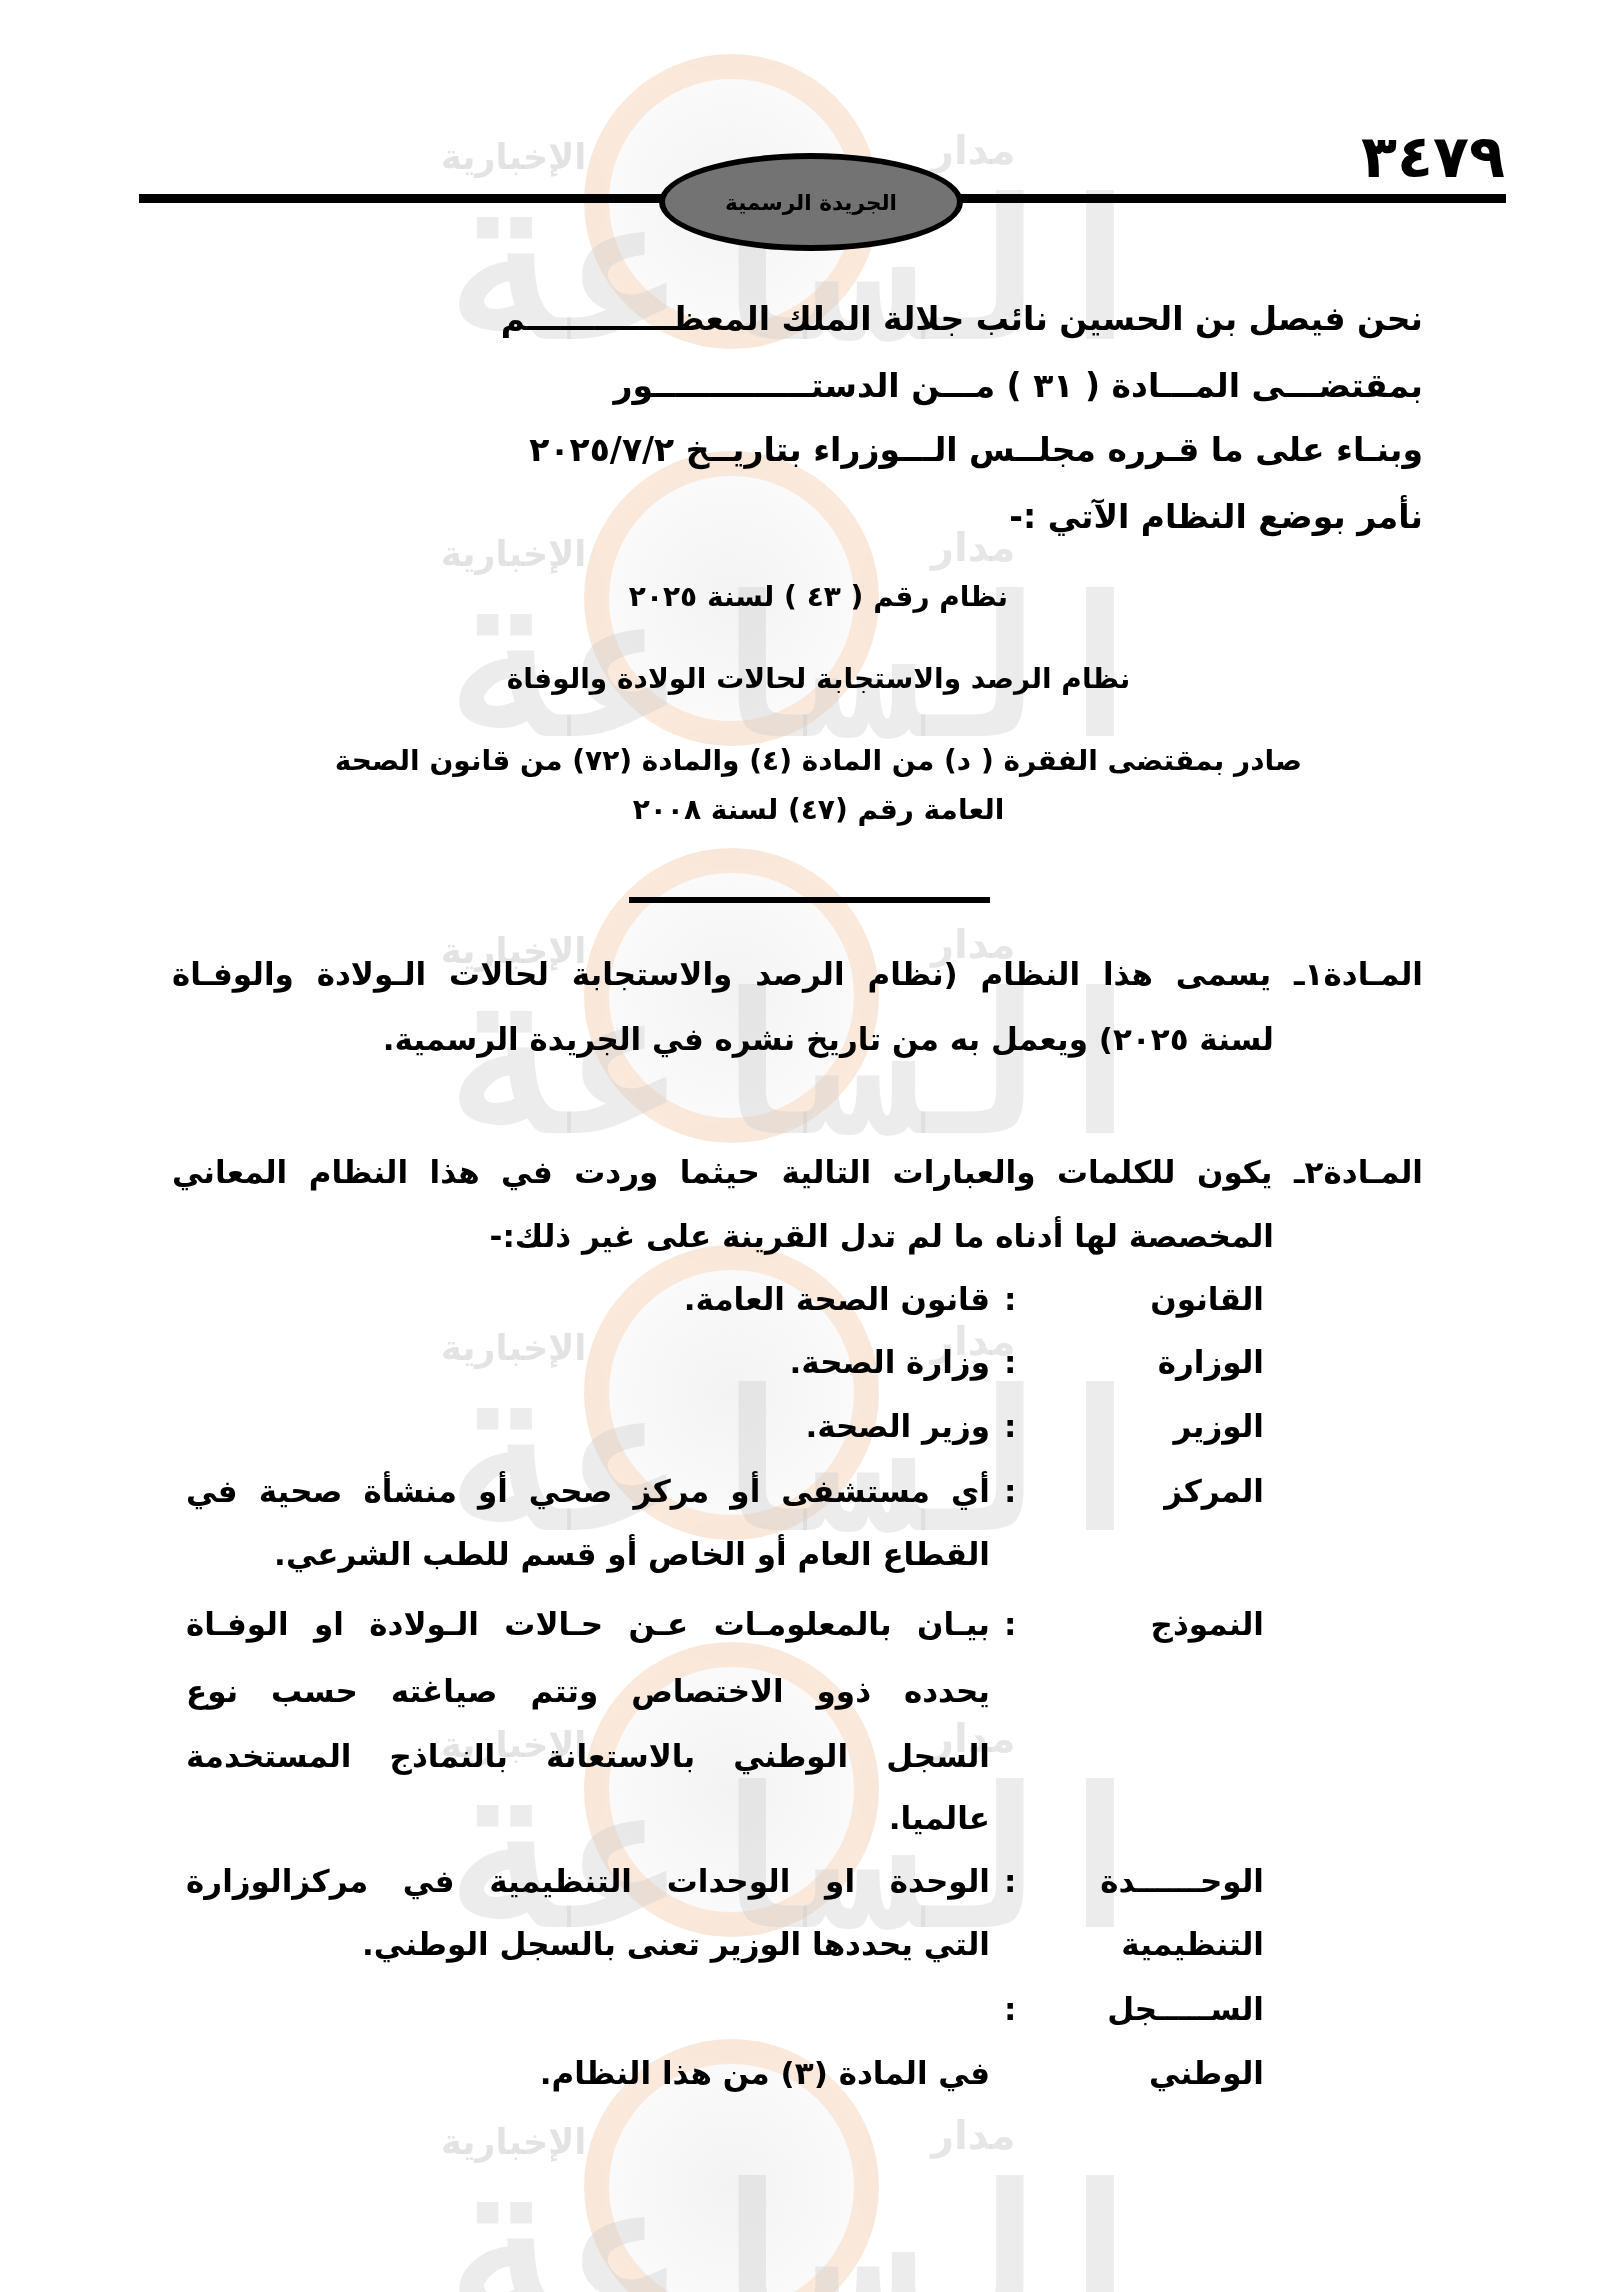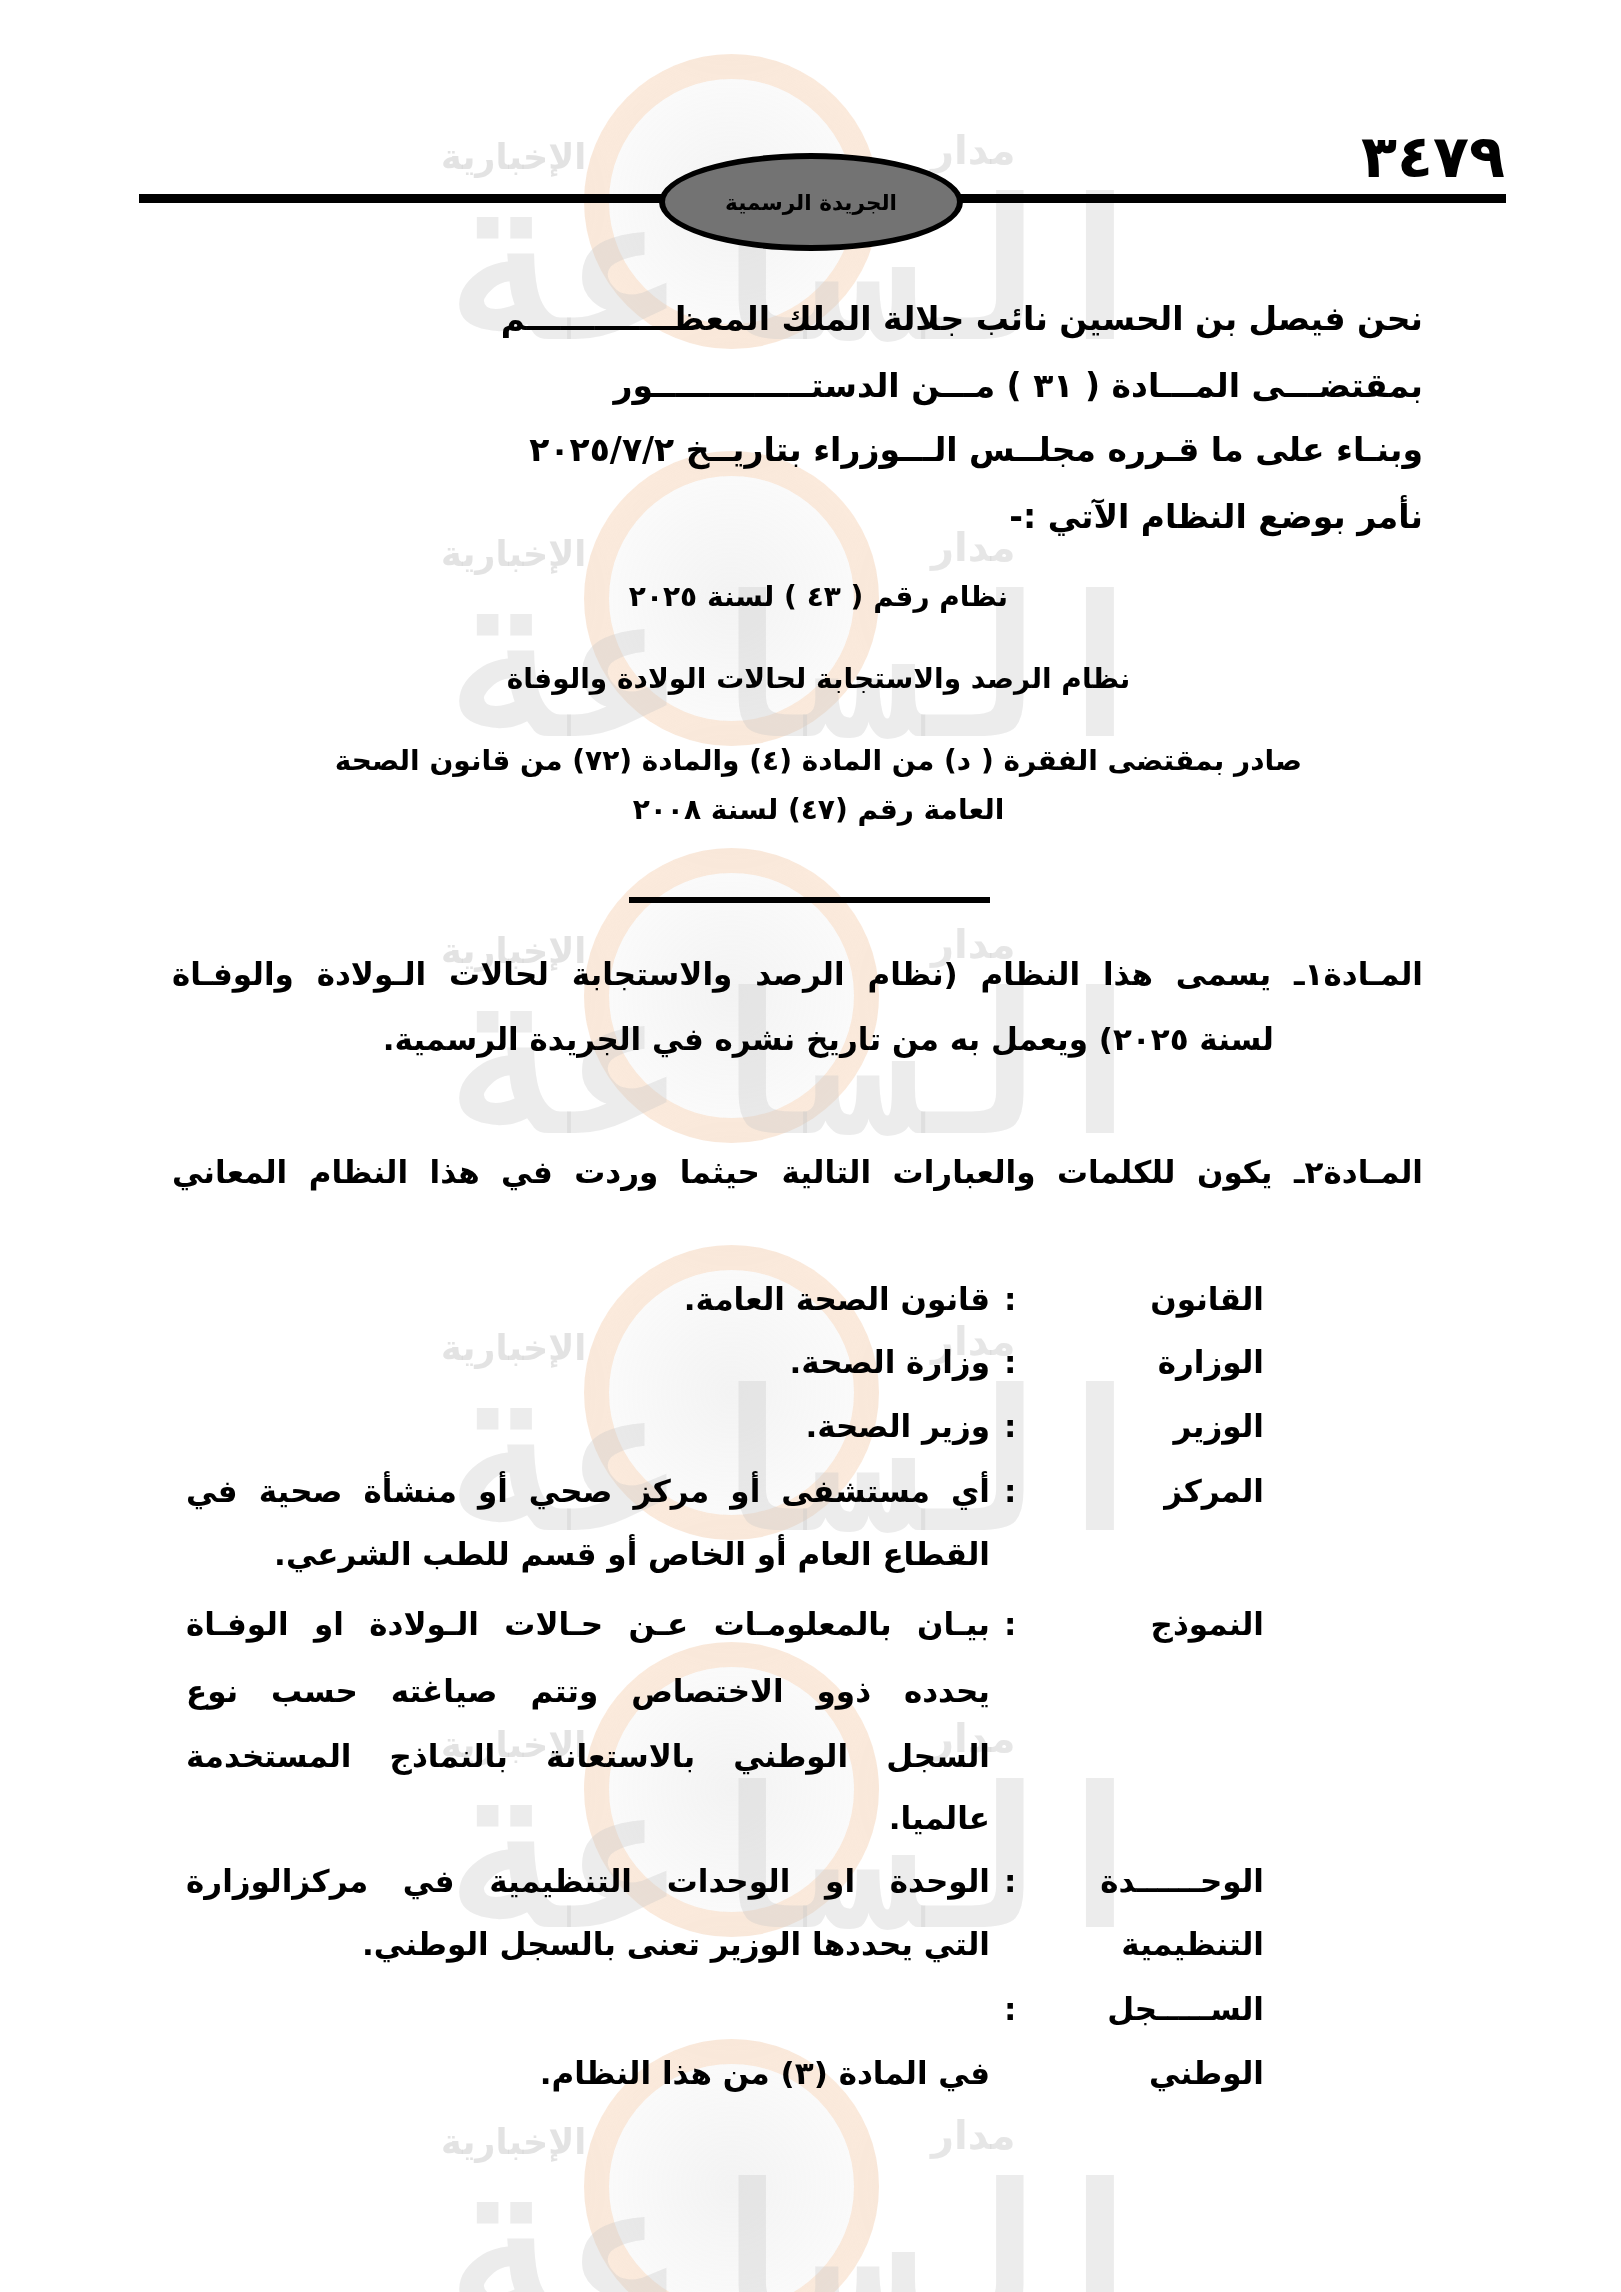--- a/index.html
+++ b/index.html
@@ -123,20 +123,21 @@
   <div class="line center" style="top:665px;">نظام الرصد والاستجابة لحالات الولادة والوفاة</div>
   <div class="line center" style="top:747px;">صادر بمقتضى الفقرة ( د) من المادة (٤) والمادة (٧٢) من قانون الصحة</div>
   <div class="line center" style="top:796px;">العامة رقم (٤٧) لسنة ٢٠٠٨</div>
 
   <div class="separator"></div>
 
   <div class="line article" style="top:959px;">المـادة١ـ يسمى هذا النظام (نظام الرصد والاستجابة لحالات الـولادة والوفـاة</div>
   <div class="line article-cont" style="top:1024px;">لسنة ٢٠٢٥) ويعمل به من تاريخ نشره في الجريدة الرسمية.</div>
 
   <div class="line article" style="top:1157px;">المـادة٢ـ يكون للكلمات والعبارات التالية حيثما وردت في هذا النظام المعاني</div>
+  <div class="line article-cont" style="top:1221px;">المخصصة لها أدناه ما لم تدل القرينة على غير ذلك:-</div>
 
   <div class="def-term" style="top:1284px;">القانون</div>
   <div class="def-colon" style="top:1284px;">:</div>
   <div class="def-text" style="top:1284px;">قانون الصحة العامة.</div>
 
   <div class="def-term" style="top:1347px;">الوزارة</div>
   <div class="def-colon" style="top:1347px;">:</div>
   <div class="def-text" style="top:1347px;">وزارة الصحة.</div>
 
   <div class="def-term" style="top:1411px;">الوزير</div>

